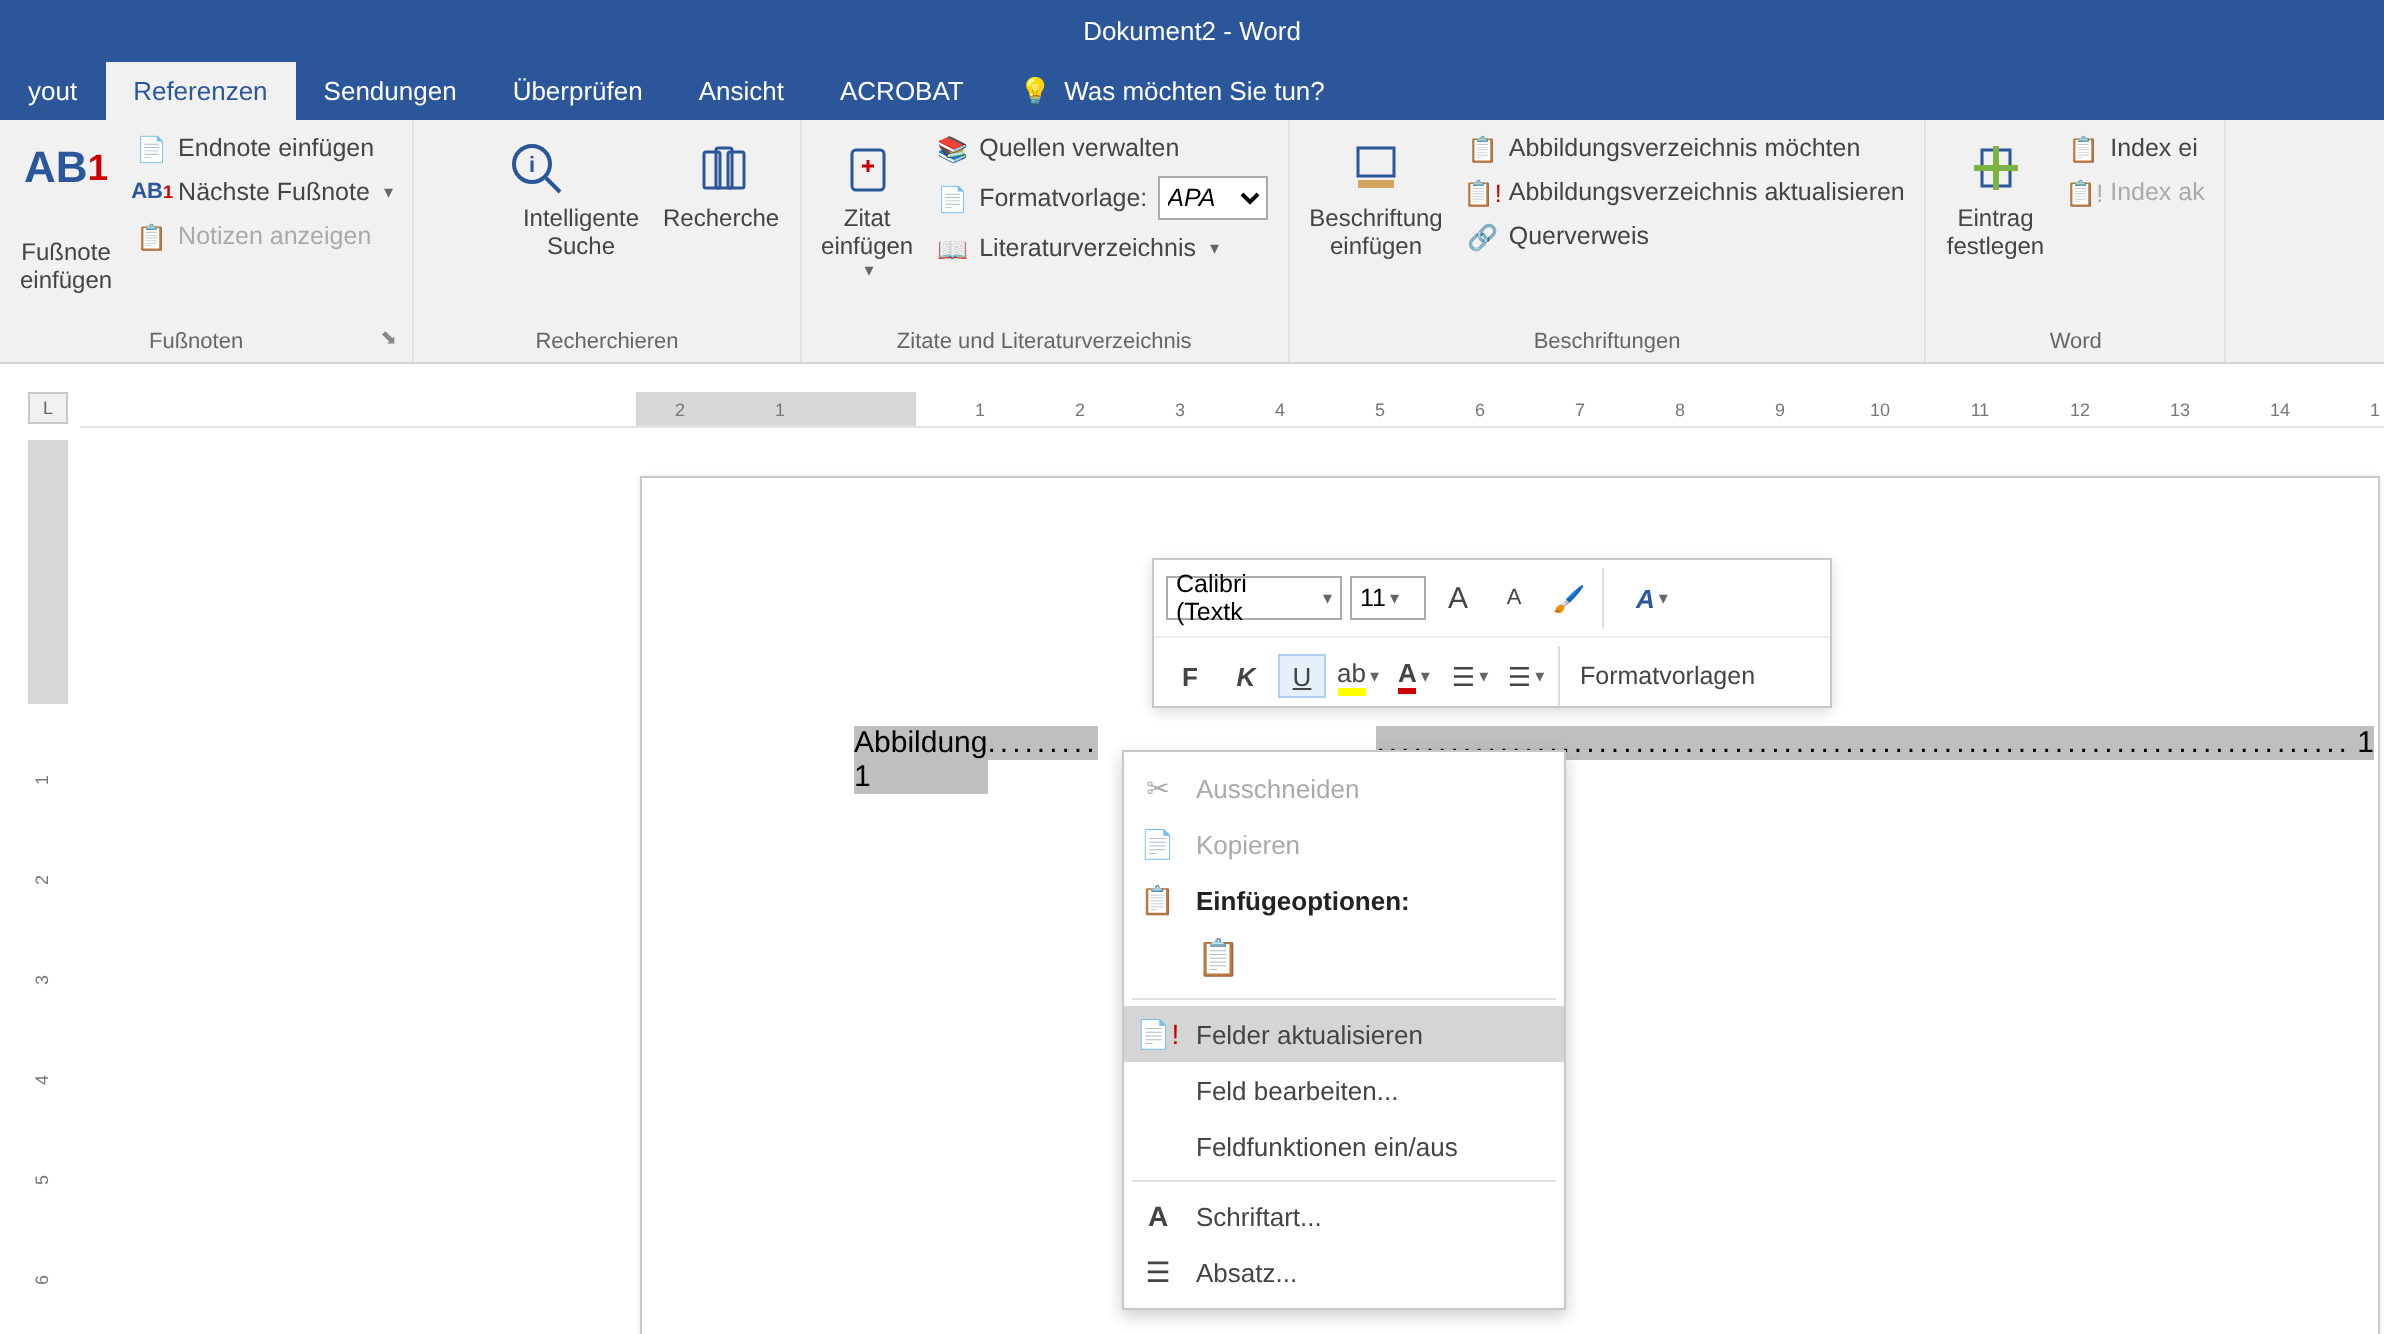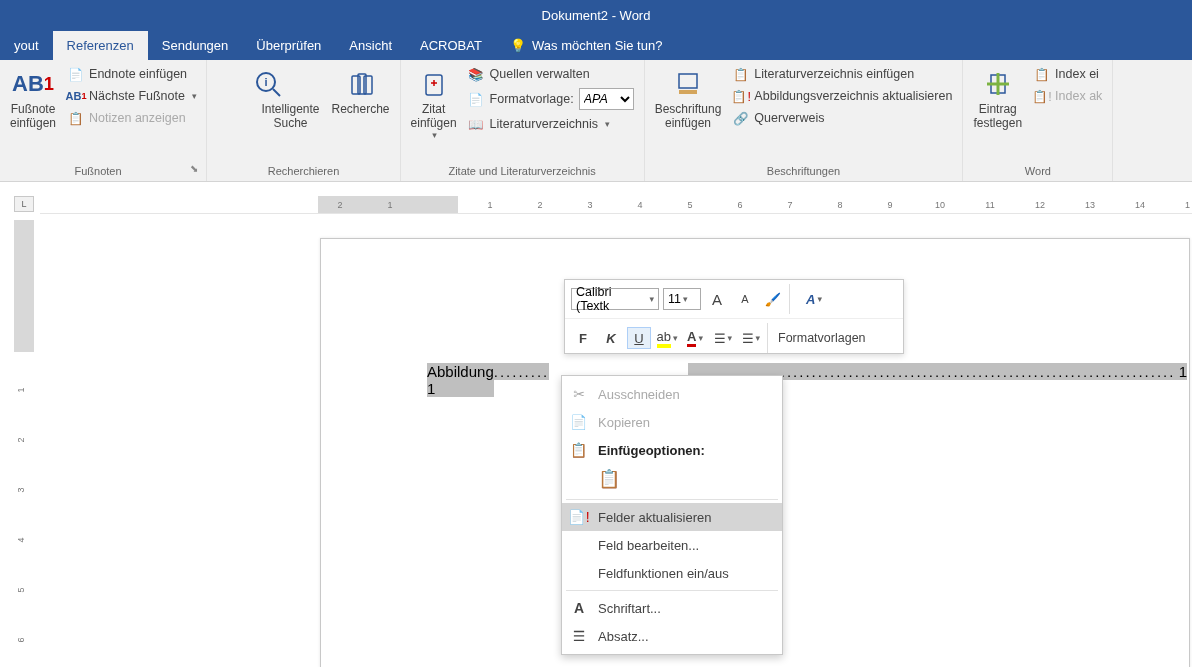--- a/index.html
+++ b/index.html
@@ -24,21 +24,21 @@
 .hruler .shade { position:absolute; left:278px; width:140px; top:0; bottom:0; background:#d8d8d8; }
 .hruler .marks { position:absolute; left:0; top:0; right:0; bottom:0; display:flex; align-items:center; }
 .vruler { position: absolute; left: 14px; top: 220px; width: 20px; bottom: 0; background: #fff; font-size: 9px; color: #777;}
 .vruler .shade { position:absolute; left:0; right:0; top:0; height:132px; background:#d8d8d8; }
 .page { position: absolute; left: 320px; top: 238px; width: 870px; height: 430px; background: #fff; border: 1px solid #c8c8c8; box-shadow: 0 0 3px rgba(0,0,0,.1); }
 .toc-line { position:absolute; left:427px; top:363px; width:760px; font-size:15px; color:#000; display:flex; align-items:baseline; }
 .toc-line .sel { background:#bfbfbf; }
 .toc-line .dots { flex:0 0 auto; letter-spacing:2px; background:#bfbfbf; }
 .toc-line .dots2 { flex:1 1 auto; letter-spacing:2px; overflow:hidden; background:#bfbfbf; }
 .toc-line .pn { background:#bfbfbf; padding-left:4px;}
-.minitb { position:absolute; left:564px; top:279px; width:340px; height:75px; background:#fff; border:1px solid #c8c8c8; box-shadow:0 2px 6px rgba(0,0,0,.15); display:flex; flex-direction:column; }
+.minitb { position:absolute; left:576px; top:279px; width:340px; height:75px; background:#fff; border:1px solid #c8c8c8; box-shadow:0 2px 6px rgba(0,0,0,.15); display:flex; flex-direction:column; }
 .minitb-row { display:flex; align-items:center; gap:4px; padding:4px 6px; flex:1; }
 .minitb-row:first-child { border-bottom:1px solid #eee; }
 .fontbox { border:1px solid #ababab; height:22px; font-size:12.5px; padding:0 4px; display:flex; align-items:center; background:#fff; }
 .fontname { width:88px; }
 .fontsize { width:38px; }
 .mb { width:24px; height:22px; display:flex; align-items:center; justify-content:center; font-size:13px; color:#444; cursor:pointer; }
 .mb.u { text-decoration:underline; border:1px solid #aecff7; background:#e6f0fa;}
 .ctx { position:absolute; left:561px; top:375px; width:222px; background:#fff; border:1px solid #c8c8c8; box-shadow:0 3px 8px rgba(0,0,0,.2); padding:4px 0; }
 .ctx-item { display:flex; align-items:center; gap:10px; padding:5px 10px 5px 8px; font-size:13px; color:#444; cursor:pointer; }
 .ctx-item.disabled { color:#aaa; cursor:default; }
@@ -69,21 +69,21 @@
     <span>Was möchten Sie tun?</span>
   </div>
 </div>
 
 <div class="ribbon">
 
   <div class="group">
     <div class="group-body">
       <div class="big-btn">
         <div class="ic" style="font-size:22px;color:#2b579a;font-weight:bold;">AB<sup style="color:#c00;">1</sup></div>
-        <div style="white-space:pre-line;">Fußnote
+        <div style="white-space:pre-line;margin-top:17px;">Fußnote
 einfügen</div>
       </div>
       <div class="small-list">
         <div class="small-btn">
           <span class="ic">📄</span>
           <span>Endnote einfügen</span>
         </div>
         <div class="small-btn">
           <span class="ic" style="font-size:11px;color:#2b579a;font-weight:bold;">AB<sup style="color:#c00;">1</sup></span>
           <span>Nächste Fußnote</span>
@@ -171,21 +171,21 @@
               <rect x="6" y="5" width="18" height="14" fill="none" stroke="#2b579a" stroke-width="1.5"></rect>
               <rect x="6" y="21" width="18" height="4" fill="#d4a55c"></rect>
             </svg>
           </div>
         <div style="white-space:pre-line;">Beschriftung
 einfügen</div>
       </div>
       <div class="small-list">
         <div class="small-btn">
           <span class="ic">📋</span>
-          <span>Literaturverzeichnis einfügen</span>
+          <span>Abbildungsverzeichnis möchten</span>
         </div>
         <div class="small-btn">
           <span class="ic" style="color:#c00;">📋!</span>
           <span>Abbildungsverzeichnis aktualisieren</span>
         </div>
         <div class="small-btn">
           <span class="ic">🔗</span>
           <span>Querverweis</span>
         </div>
       </div>

